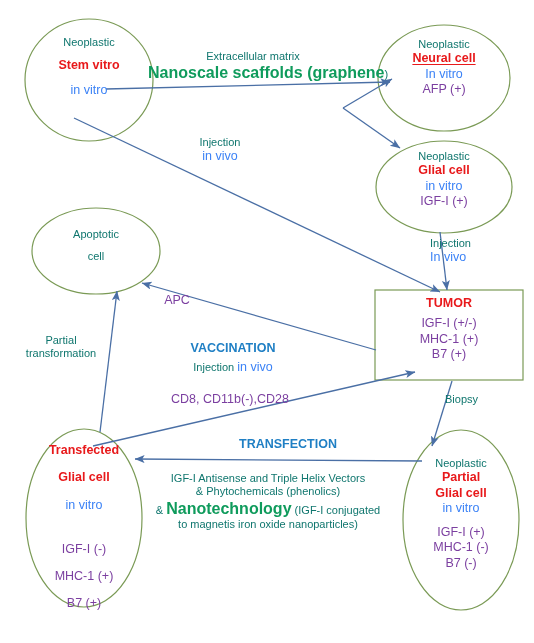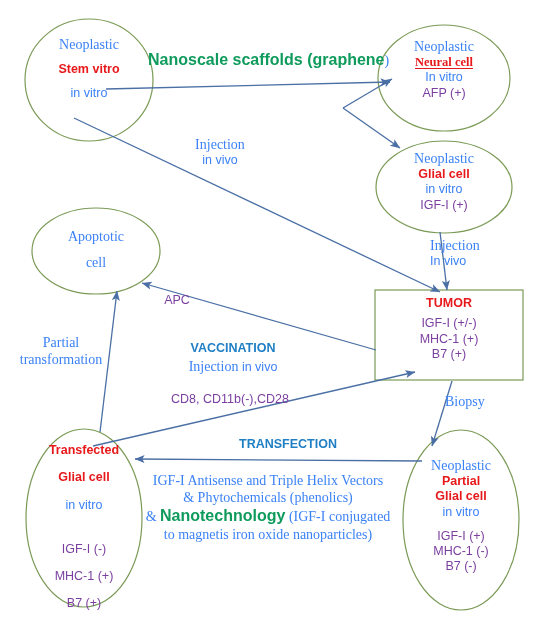--- a/index.html
+++ b/index.html
@@ -1,23 +1,23 @@
 <!DOCTYPE html>
 <html><head>
 <meta charset="utf-8">
 <style>
   html,body{margin:0;padding:0;background:#ffffff;}
   body{font-family:"Liberation Sans","DejaVu Sans",sans-serif;}
   #canvas{position:relative;width:534px;height:643px;background:#fff;overflow:hidden;}
   svg.layer{position:absolute;left:0;top:0;width:534px;height:643px;}
   .node{position:absolute;display:flex;flex-direction:column;align-items:center;justify-content:center;text-align:center;}
   .line{display:block;line-height:1.22;white-space:nowrap;}
-  .t-black{color:#3b82f6;font-size:14px;font-family:Liberation Serif, serif;}
+  .t-black{color:#0f766e;font-size:11px;}
   .t-red{color:#e8191b;font-weight:bold;font-size:12.5px;}
-  .t-red-u{color:#e8191b;font-weight:bold;font-size:12.5px;text-decoration:underline;text-underline-offset:2px;font-family:Liberation Serif, serif;}
+  .t-red-u{color:#e8191b;font-weight:bold;font-size:12.5px;text-decoration:underline;text-underline-offset:2px;}
   .t-ital{color:#3b82f6;font-size:12.5px;}
   .t-purple{color:#7b3fa0;font-size:12.5px;}
   .t-green{color:#0f9b5c;font-weight:bold;font-size:16px;}
   .t-blue{color:#1f7fc4;font-weight:bold;font-size:12.5px;}
   .lbl{position:absolute;text-align:center;line-height:1.25;}
   .gap{height:9px;}
   .sp{height:5px;}
 </style>
 </head>
 <body>
@@ -112,20 +112,21 @@
     <span class="line t-red">Partial</span>
     <span class="line t-red">Glial cell</span>
     <span class="line t-ital">in vitro</span>
     <span class="gap"></span>
     <span class="line t-purple">IGF-I (+)</span>
     <span class="line t-purple">MHC-1 (-)</span>
     <span class="line t-purple">B7 (-)</span>
   </div>
 
   <div class="lbl" style="left:148px;top:50px;width:210px;">
+    <span class="line t-black">Extracellular matrix</span>
     <span class="line"><span class="t-green">Nanoscale scaffolds (graphene</span><span class="t-black">)</span></span>
   </div>
 
   <div class="lbl" style="left:165px;top:136px;width:110px;">
     <span class="line t-black">Injection</span>
     <span class="line t-ital">in vivo</span>
   </div>
 
   <div class="lbl" style="left:430px;top:237px;width:90px;text-align:left;">
     <span class="line t-black">Injection</span>

